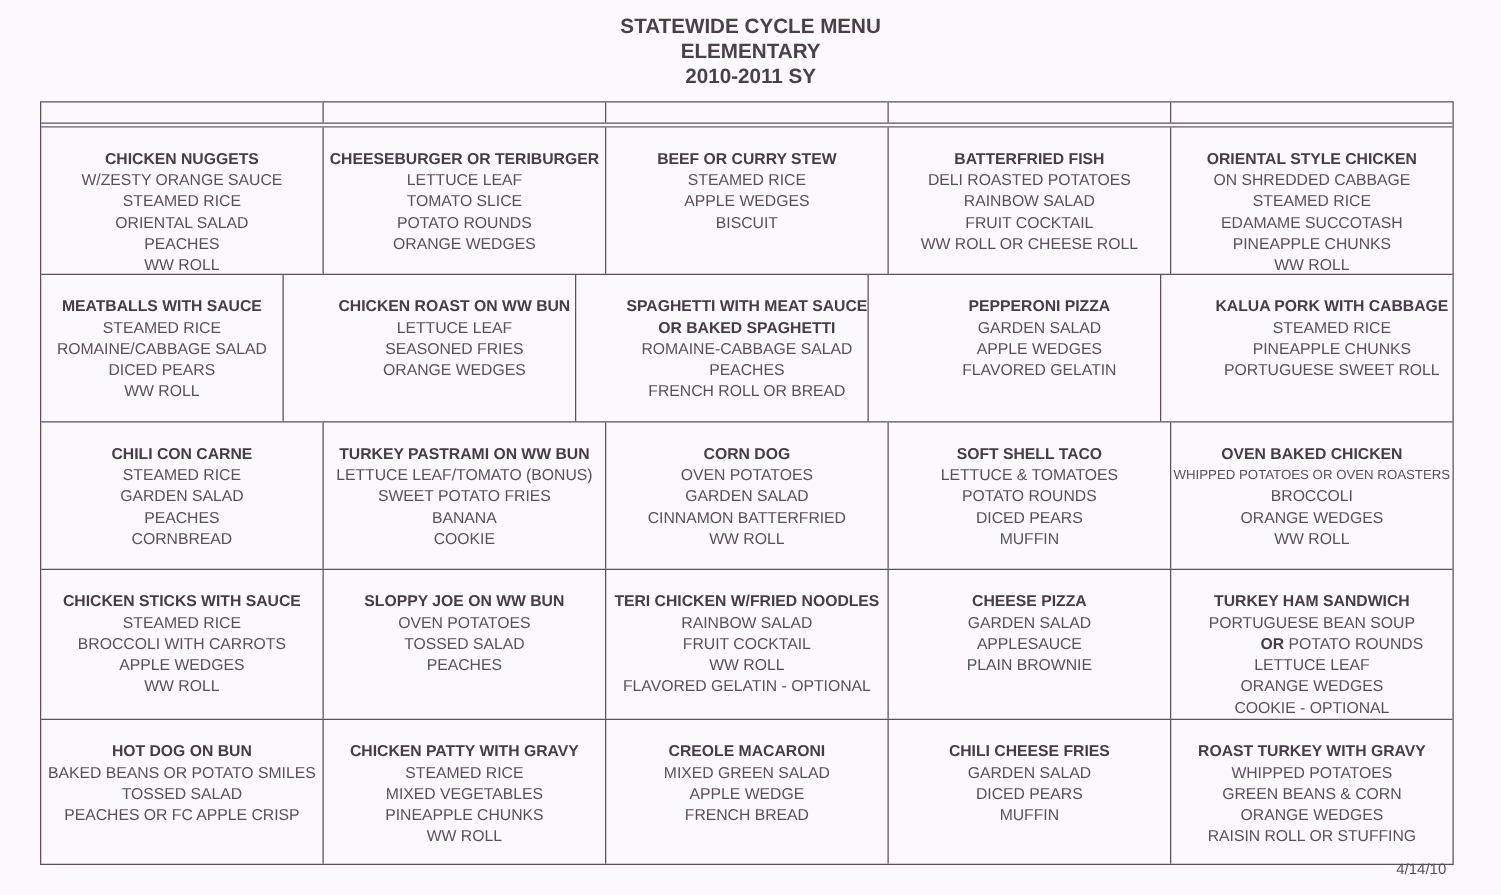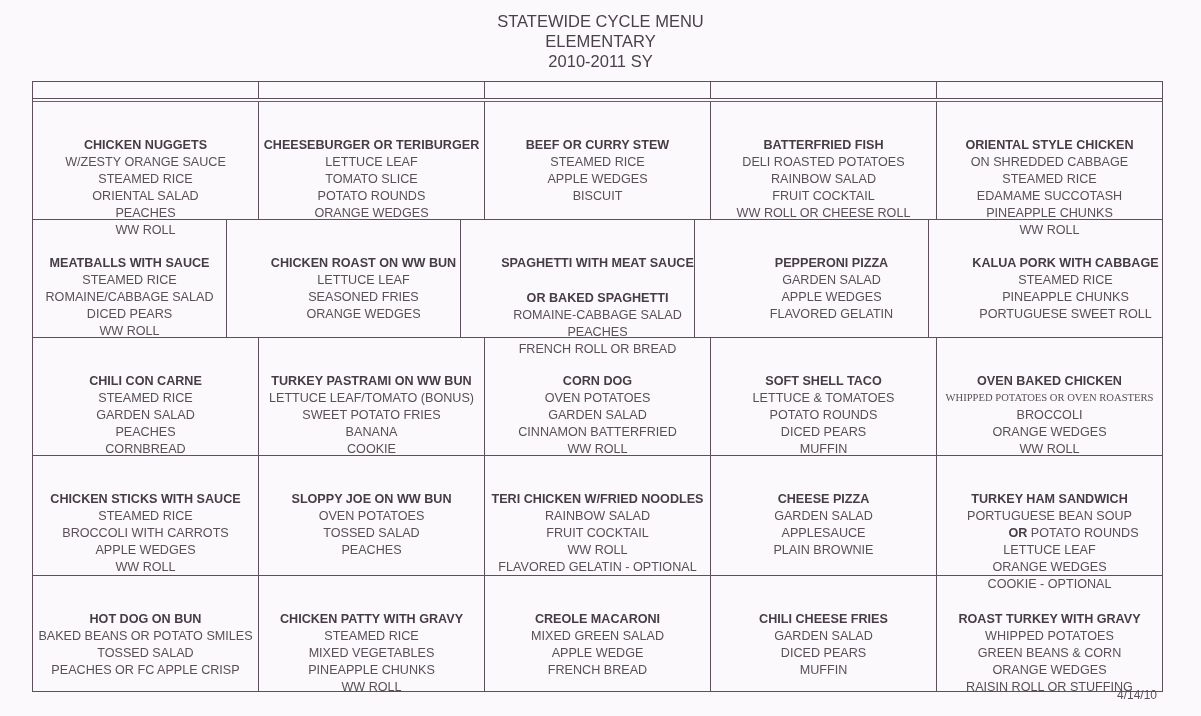--- a/index.html
+++ b/index.html
@@ -5,21 +5,21 @@
   html, body { margin:0; padding:0; }
   body {
     width:1201px; height:716px; overflow:hidden;
     background:#fbf9fc;
     font-family:"Liberation Sans", sans-serif;
     color:#4a3f48;
     position:relative;
   }
   .title-block {
     position:absolute; left:0; top:11px; width:1201px;
-    text-align:center; font-weight:normal; font-size:16.5px; line-height:20px;
+    text-align:center; font-weight:bold; font-size:16.5px; line-height:20px;
     color:#4a3f4b;
   }
   .menu-table {
     position:absolute; left:32px; top:81px; width:1131px;
     border:1.5px solid #5d4f5b;
     box-sizing:border-box;
   }
   .header-row {
     display:flex; height:16px; border-bottom:1.5px solid #5d4f5b;
   }
@@ -27,23 +27,23 @@
   .header-cell { flex:1; border-right:1.5px solid #5d4f5b; }
   .header-cell:last-child { border-right:none; }
   .week-row { display:flex; border-bottom:1.5px solid #5d4f5b; }
   .week-row:last-child { border-bottom:none; }
   .day-cell {
     flex:1; border-right:1.5px solid #5d4f5b;
     text-align:center; font-size:12.6px; line-height:16.9px;
     padding-top:17px; box-sizing:border-box;
   }
   .day-cell:last-child { border-right:none; }
-  .entree { font-weight:bold; color:#473c46;margin-top:18px; }
+  .entree { font-weight:bold; color:#473c46; }
   .side { color:#5a4f58; }
-  .side.small { font-size:10.6px;font-family:Liberation Serif, serif; }
+  .side.small { font-size:10.6px; }
   .side b { font-weight:bold; color:#473c46;margin-left:48px; }
   .date-stamp {
     position:absolute; left:1117px; top:688px;
     font-size:12px; color:#5a4f58;
   }
 </style>
 </head>
 <body>
 
 <div class="title-block">

